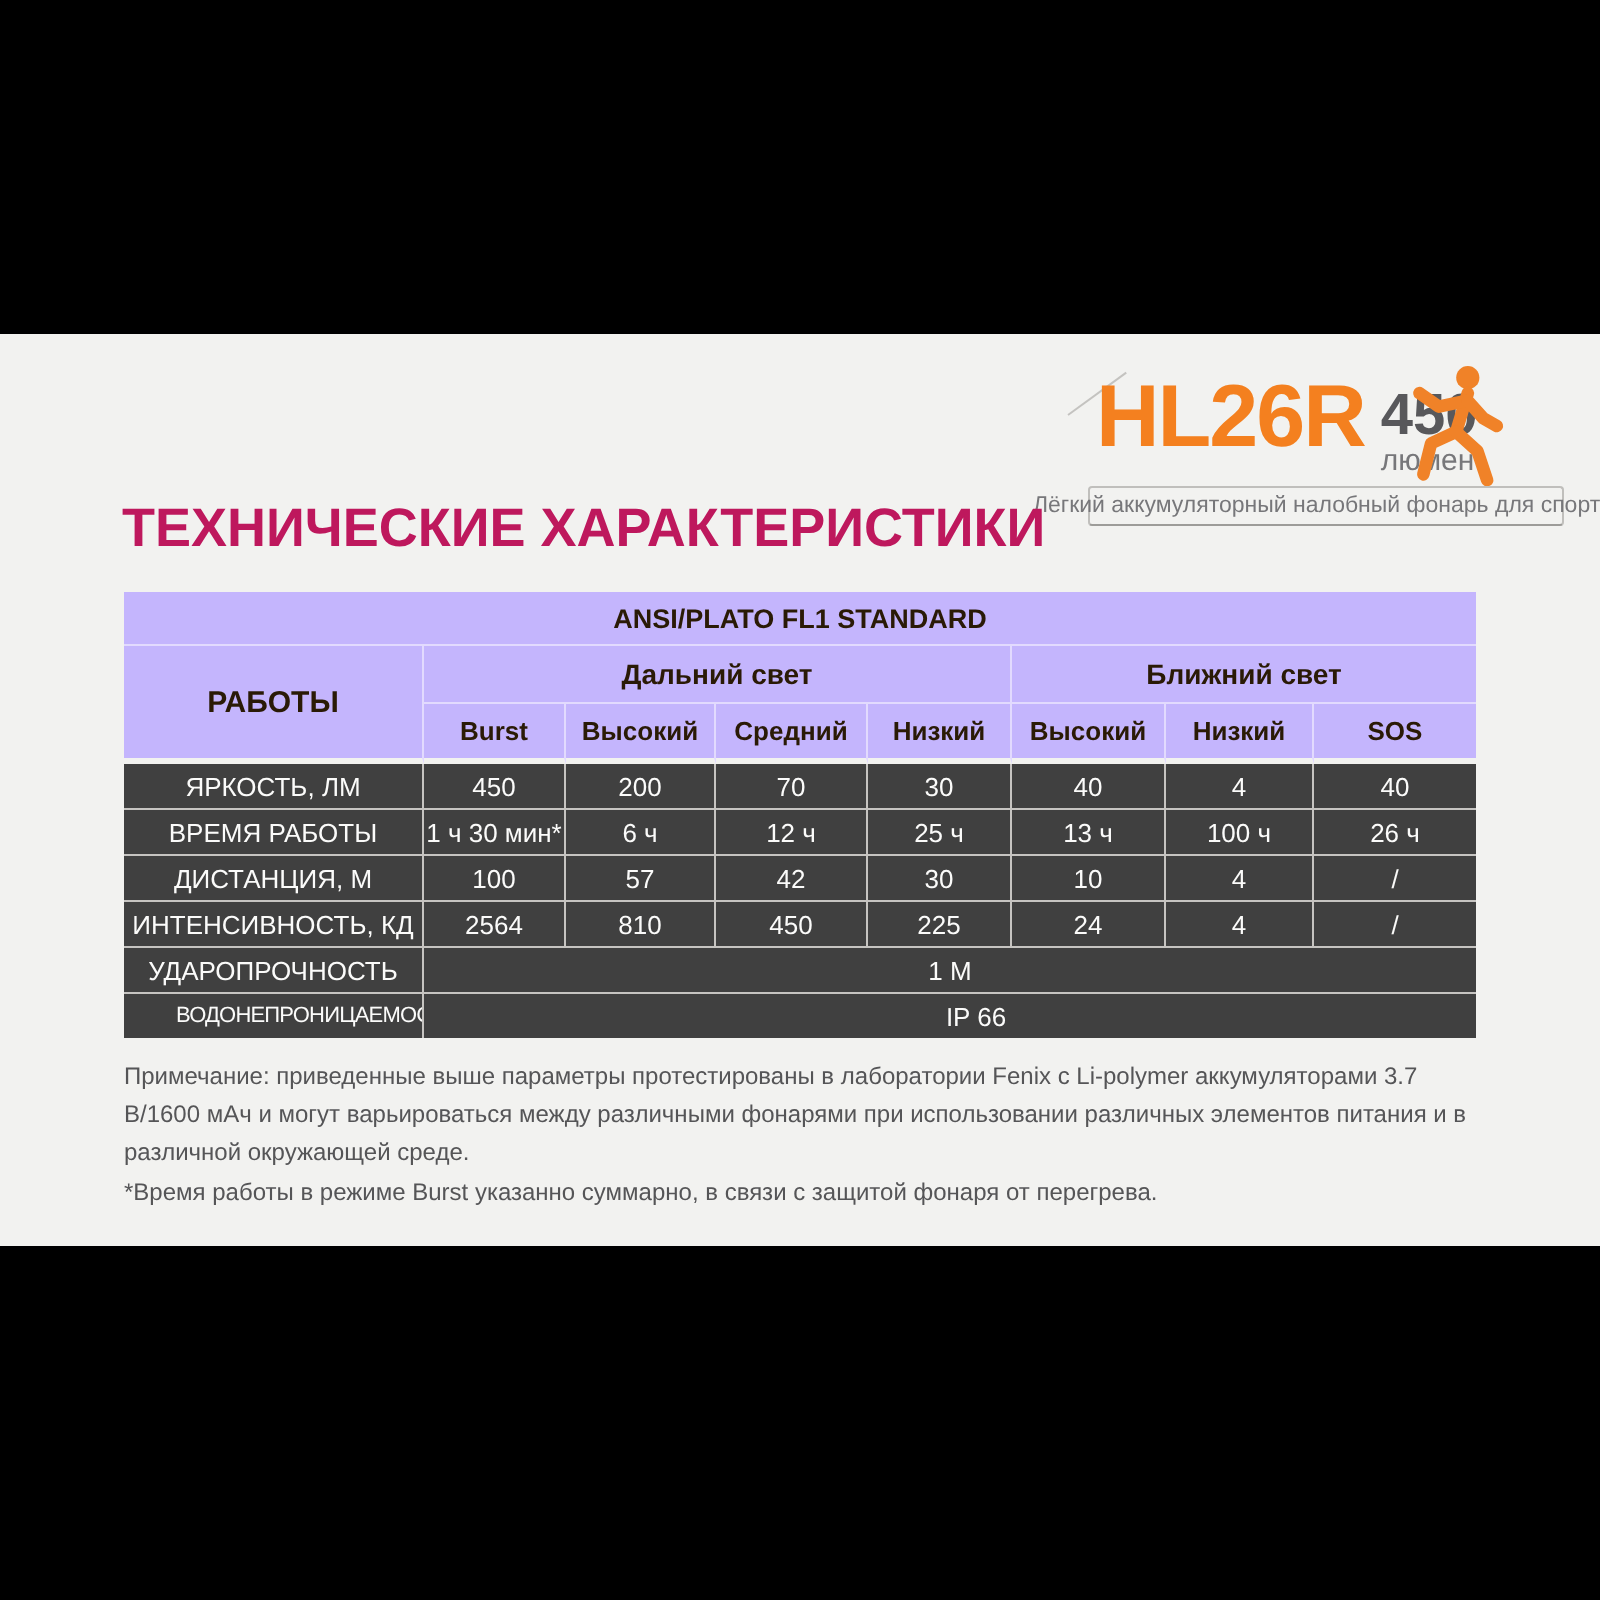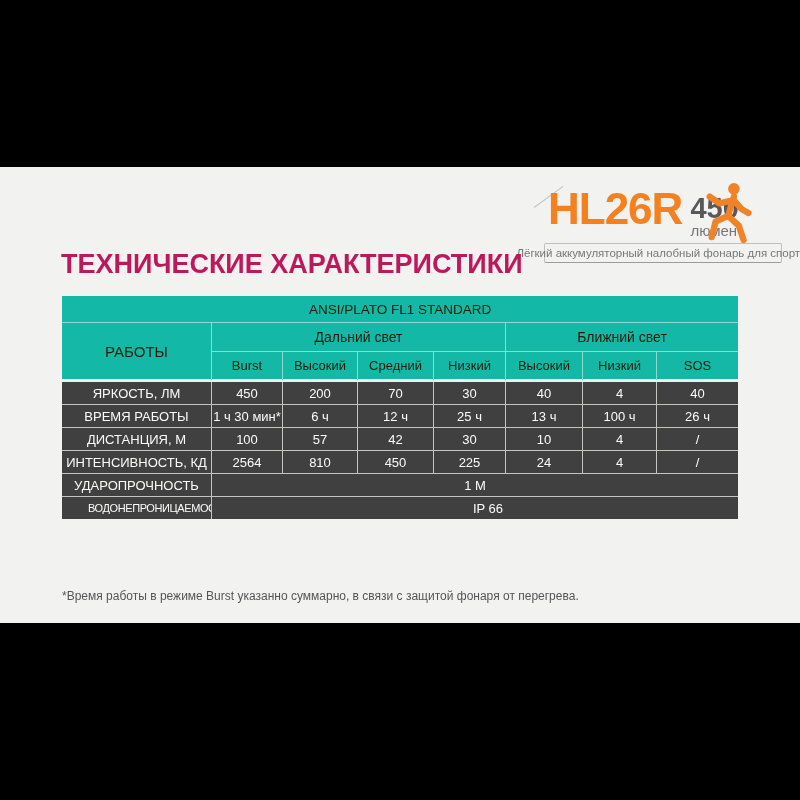--- a/index.html
+++ b/index.html
@@ -39,21 +39,21 @@
   .page-title{
     position:absolute;left:61px;top:82px;
     font-size:27px;font-weight:bold;color:#be185d;letter-spacing:0;
   }
   
   table.spec{
     position:absolute;left:62px;top:129px;width:676px;
     border-collapse:separate;border-spacing:0;table-layout:fixed;
   }
   table.spec th,table.spec td{padding:0;text-align:center;vertical-align:middle;overflow:hidden;}
-  thead th{background:#14b8a6;color:#2A1A06;font-weight:normal;}
+  thead th{background:#c4b5fd;color:#2A1A06;font-weight:bold;}
   .ansi-cell{height:26px;font-size:13.5px;border-bottom:1px solid rgba(255,255,255,.5);}
   .mode-header-cell{
     font-size:15px;border-right:1px solid rgba(255,255,255,.5);
     border-bottom:3px solid #F2F2F0;
   }
   .group-cell{
     height:28px;font-size:14px;
     border-bottom:1px solid rgba(255,255,255,.5);
     border-right:1px solid rgba(255,255,255,.5);
   }
@@ -183,17 +183,18 @@
           <td>УДАРОПРОЧНОСТЬ</td>
           <td colspan="7">1 М</td>
         </tr>
         <tr>
           <td class="condensed">ВОДОНЕПРОНИЦАЕМОСТЬ</td>
           <td colspan="7">IP 66</td>
         </tr>
       </tbody>
   </table>
 
+  <div class="note primary">Примечание: приведенные выше параметры протестированы в лаборатории Fenix с Li-polymer аккумуляторами 3.7 В/1600 мАч и могут варьироваться между различными фонарями при использовании различных элементов питания и в различной окружающей среде.</div>
   <div class="note burst">*Время работы в режиме Burst указанно суммарно, в связи с защитой фонаря от перегрева.</div>
 
 </div>
 
 <div class="letterbox bottom"></div>
 
 </body></html>

